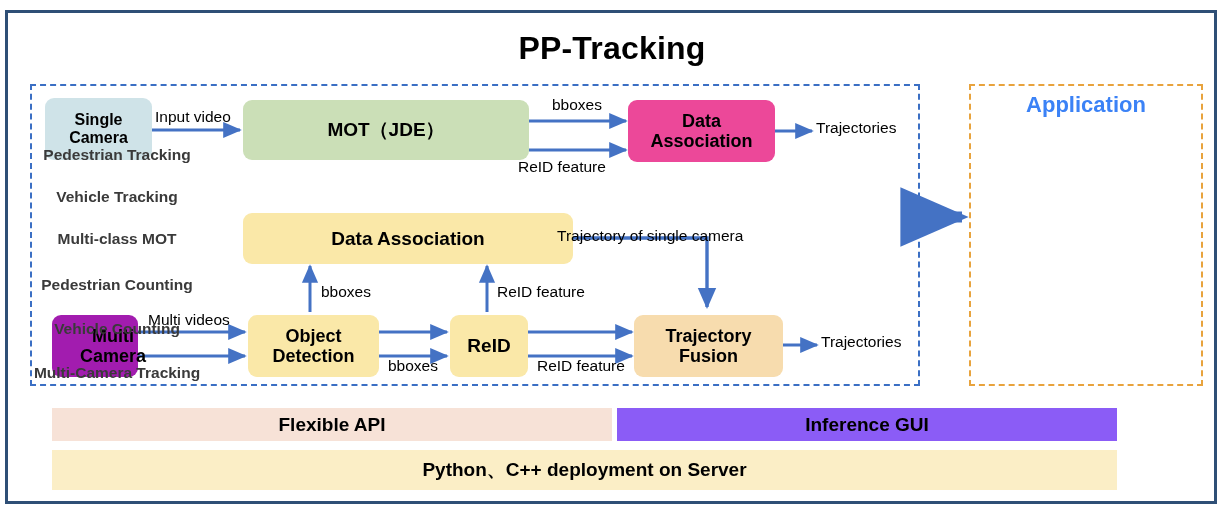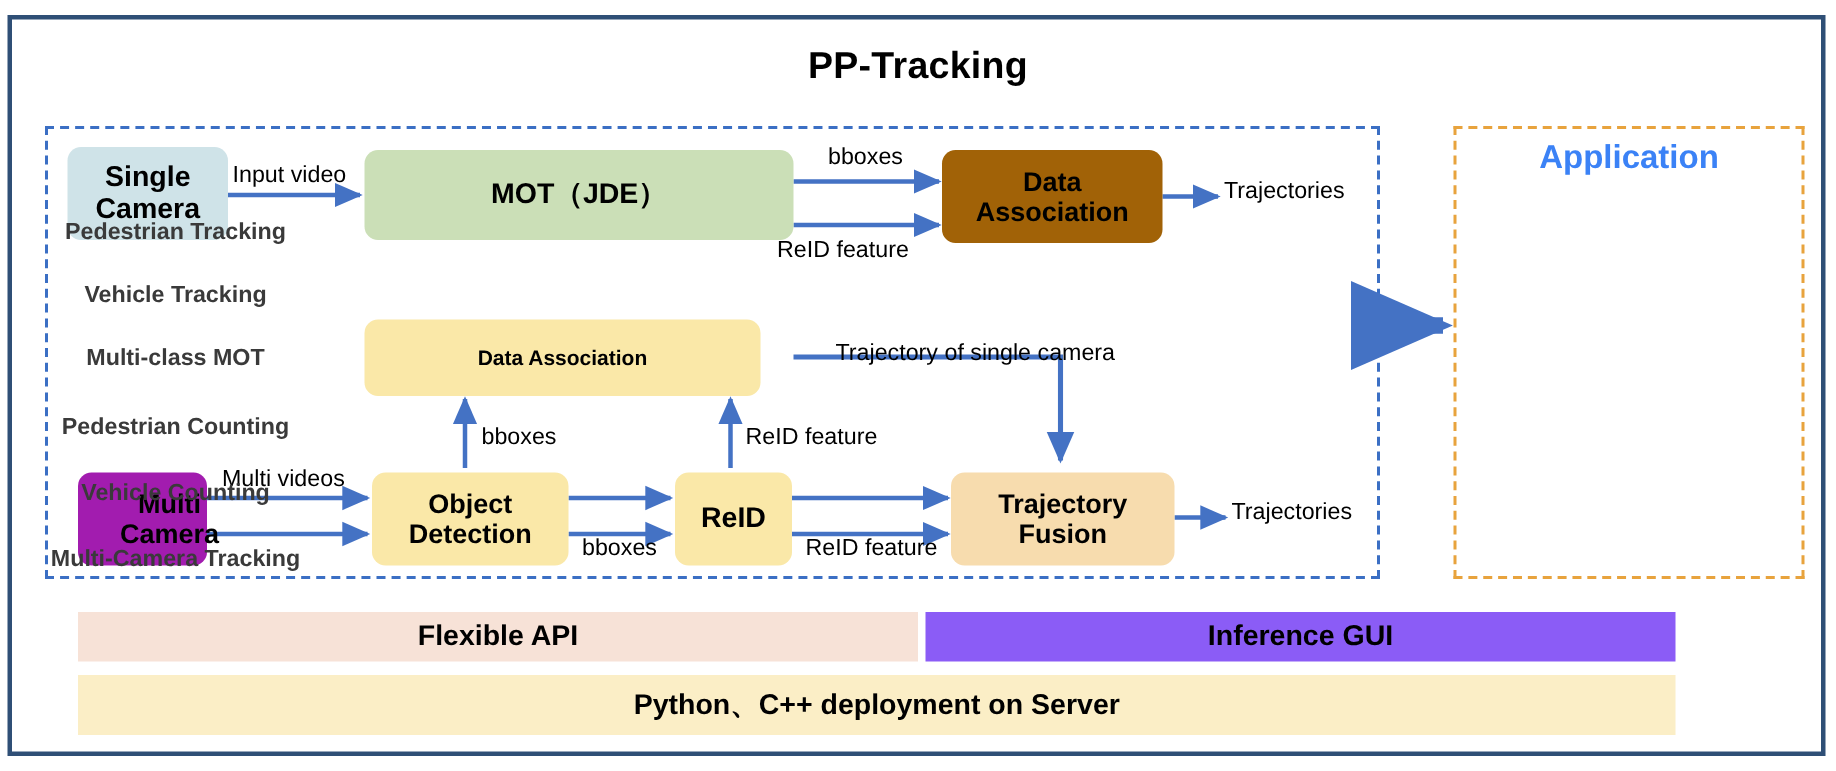--- a/index.html
+++ b/index.html
@@ -1,19 +1,19 @@
 <!DOCTYPE html>
 <html><head>
 <meta charset="utf-8">
 <style>
   html,body{margin:0;padding:0;background:#fff;}
   body{font-family:"Liberation Sans","DejaVu Sans",sans-serif;}
   #stage{position:relative;width:1224px;height:514px;background:#ffffff;overflow:hidden;}
   .outer-frame{position:absolute;left:5px;top:10px;width:1212px;height:494px;border:3px solid #2f4f76;box-sizing:border-box;}
-  .title{position:absolute;left:0;top:30px;width:1224px;text-align:center;font-size:25px;font-weight:bold;color:#000;letter-spacing:.2px;}
+  .title{position:absolute;left:0;top:30px;width:1224px;text-align:center;font-size:32px;font-weight:bold;color:#000;letter-spacing:.2px;}
   .panel-dashed-blue{position:absolute;left:30px;top:84px;width:890px;height:302px;border:2.5px dashed #3b6fc4;box-sizing:border-box;}
   .panel-dashed-orange{position:absolute;left:969px;top:84px;width:234px;height:302px;border:2.5px dashed #e8a33d;box-sizing:border-box;}
   .app-title{position:absolute;left:969px;top:92px;width:234px;text-align:center;font-size:22px;font-weight:bold;color:#3b82f6;}
   .app-item{position:absolute;width:234px;text-align:center;font-size:15.5px;font-weight:bold;color:#3a3a3a;}
   .box{position:absolute;box-sizing:border-box;display:flex;align-items:center;justify-content:center;text-align:center;
         font-weight:bold;color:#000;line-height:1.12;border-radius:9px;}
   .lbl{position:absolute;font-size:15.5px;color:#000;white-space:nowrap;}
   .bar{position:absolute;box-sizing:border-box;display:flex;align-items:center;justify-content:center;
        font-weight:bold;color:#000;font-size:19px;}
   svg.arrows{position:absolute;left:0;top:0;width:1224px;height:514px;pointer-events:none;}
@@ -59,33 +59,33 @@
       <line x1="528" y1="356" x2="632" y2="356"></line>
 
       <line x1="783" y1="345" x2="817" y2="345"></line>
 
       <line x1="925" y1="217" x2="962" y2="217" stroke-width="11"></line>
     </g>
 
     <path d="M529,238 L707,238 L707,307" stroke="#4472c4" stroke-width="3.4" fill="none" marker-end="url(#ah)"></path>
   </svg>
 
-  <div class="box" style="left:45px;top:98px;width:107px;height:62px;font-size:19px;background:#cfe3e8;">
+  <div class="box" style="left:45px;top:98px;width:107px;height:62px;font-size:16px;background:#cfe3e8;">
     <span>Single<br>Camera</span>
   </div>
 
   <div class="box" style="left:243px;top:100px;width:286px;height:60px;font-size:19px;background:#cbdfb7;">
     <span>MOT（JDE）</span>
   </div>
 
-  <div class="box" style="left:628px;top:100px;width:147px;height:62px;font-size:18px;background:#a16207;">
+  <div class="box" style="left:628px;top:100px;width:147px;height:62px;font-size:18px;background:#ec4899;">
     <span>Data<br>Association</span>
   </div>
 
-  <div class="box" style="left:243px;top:213px;width:264px;height:51px;font-size:14px;background:#fae8a8;justify-content:center;">
+  <div class="box" style="left:243px;top:213px;width:330px;height:51px;font-size:19px;background:#fae8a8;justify-content:center;">
     <span>Data Association</span>
   </div>
 
   <div class="box" style="left:52px;top:315px;width:86px;height:62px;font-size:18px;background:#a21caf;padding-left:36px;">
     <span>Multi<br>Camera</span>
   </div>
 
   <div class="box" style="left:248px;top:315px;width:131px;height:62px;font-size:18px;background:#fae8a8;">
     <span>Object<br>Detection</span>
   </div>

